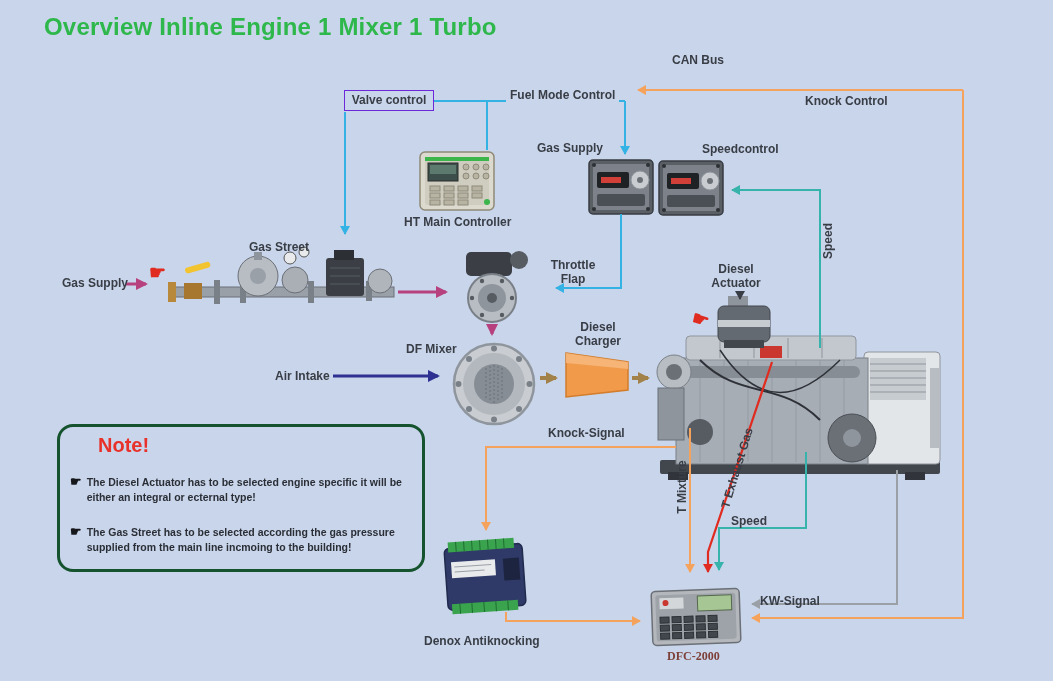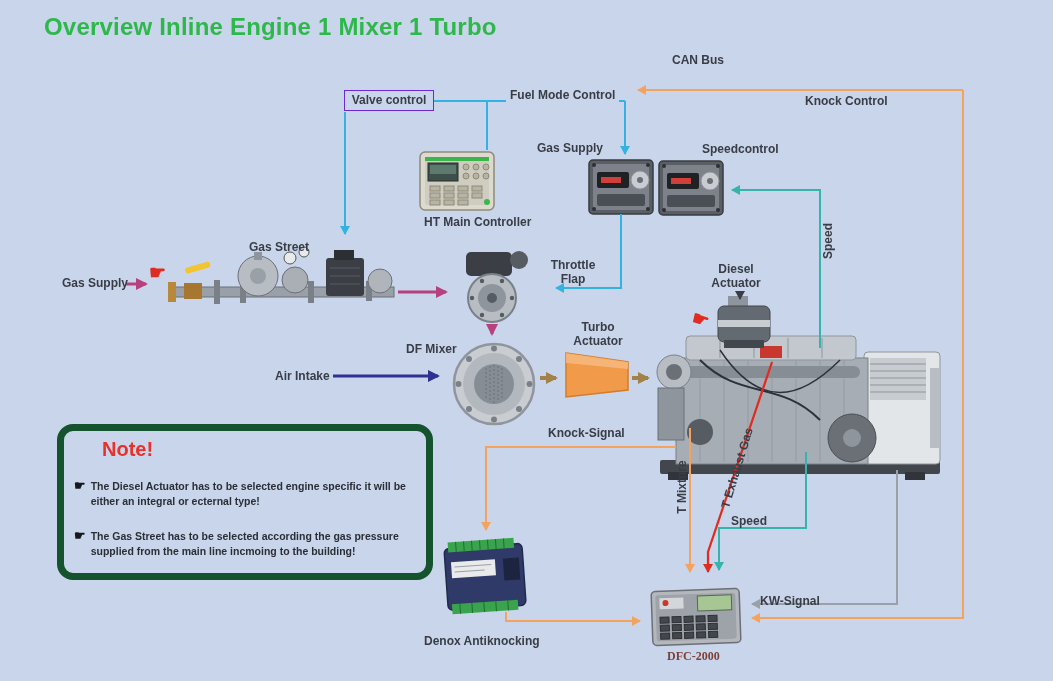--- a/index.html
+++ b/index.html
@@ -7,21 +7,21 @@
          font-family:"Liberation Sans",sans-serif;}
   .stage svg{position:absolute;left:0;top:0;}
   .title{position:absolute;left:44px;top:13px;font-size:24px;font-weight:bold;color:#2eb84b;letter-spacing:.2px;}
   .lbl{position:absolute;font-size:12px;font-weight:bold;color:#383d46;white-space:nowrap;}
   .lbl.wrap{white-space:normal;text-align:center;line-height:1.2;}
   .lbl.boxed{border:1px solid #6d28d9;background:#c9d5ea;text-align:center;padding:2px 0 3px;}
   .lbl.bg{background:#c9d5ea;padding:0 4px;}
   .lbl.vrot{transform:translate(-50%,-50%) rotate(-90deg);}
   .lbl.dfc{color:#7d4038;font-family:Liberation Serif, serif;}
   .hand{position:absolute;color:#e02b20;font-size:19px;line-height:1;font-weight:bold;}
-  .note{position:absolute;left:57px;top:424px;width:362px;height:142px;border:7px solid #14532d;border-radius:16px;}
+  .note{position:absolute;left:57px;top:424px;width:362px;height:142px;border:3px solid #14532d;border-radius:16px;}
   .note-head{position:absolute;left:38px;top:7px;color:#e8312a;font-size:20px;font-weight:bold;}
   .note-item{position:absolute;left:10px;width:342px;display:flex;gap:5px;font-size:10.5px;font-weight:bold;
              color:#2a2e36;line-height:1.4;}
   .note-bullet{font-size:13px;flex:0 0 auto;margin-top:-2px;color:#16181c;}
 </style>
 </head>
 <body>
 
 <div class="stage">
 
@@ -304,27 +304,27 @@
   </svg>
 
   <div class="title">Overview Inline Engine 1 Mixer 1 Turbo</div>
 
   <div class="lbl" style="left:672px;top:53px;">CAN Bus</div>
   <div class="lbl boxed" style="left:344px;top:90px;width:88px;">Valve control</div>
   <div class="lbl bg" style="left:506px;top:88px;">Fuel Mode Control</div>
   <div class="lbl" style="left:805px;top:94px;">Knock Control</div>
   <div class="lbl" style="left:537px;top:141px;">Gas Supply</div>
   <div class="lbl" style="left:702px;top:142px;">Speedcontrol</div>
-  <div class="lbl" style="left:404px;top:215px;margin-left:20px;">HT Main Controller</div>
+  <div class="lbl" style="left:404px;top:215px;">HT Main Controller</div>
   <div class="lbl" style="left:249px;top:240px;">Gas Street</div>
   <div class="lbl" style="left:62px;top:276px;">Gas Supply</div>
   <div class="lbl wrap" style="left:541px;top:258px;width:64px;">Throttle Flap</div>
   <div class="lbl wrap" style="left:703px;top:262px;width:66px;">Diesel Actuator</div>
   <div class="lbl" style="left:406px;top:342px;">DF Mixer</div>
-  <div class="lbl wrap" style="left:568px;top:320px;width:60px;">Turbo Actuator</div>
+  <div class="lbl wrap" style="left:568px;top:320px;width:60px;">Diesel Charger</div>
   <div class="lbl" style="left:275px;top:369px;">Air Intake</div>
   <div class="lbl vrot" style="left:828px;top:241px;">Speed</div>
   <div class="lbl" style="left:548px;top:426px;">Knock-Signal</div>
   <div class="lbl vrot" style="left:682px;top:487px;">T Mixture</div>
   <div class="lbl" style="left:737px;top:468px;transform:translate(-50%,-50%) rotate(-73deg);">T Exhaust Gas</div>
   <div class="lbl" style="left:731px;top:514px;">Speed</div>
   <div class="lbl" style="left:760px;top:594px;">KW-Signal</div>
   <div class="lbl" style="left:424px;top:634px;">Denox Antiknocking</div>
   <div class="lbl dfc" style="left:667px;top:649px;">DFC-2000</div>
 

